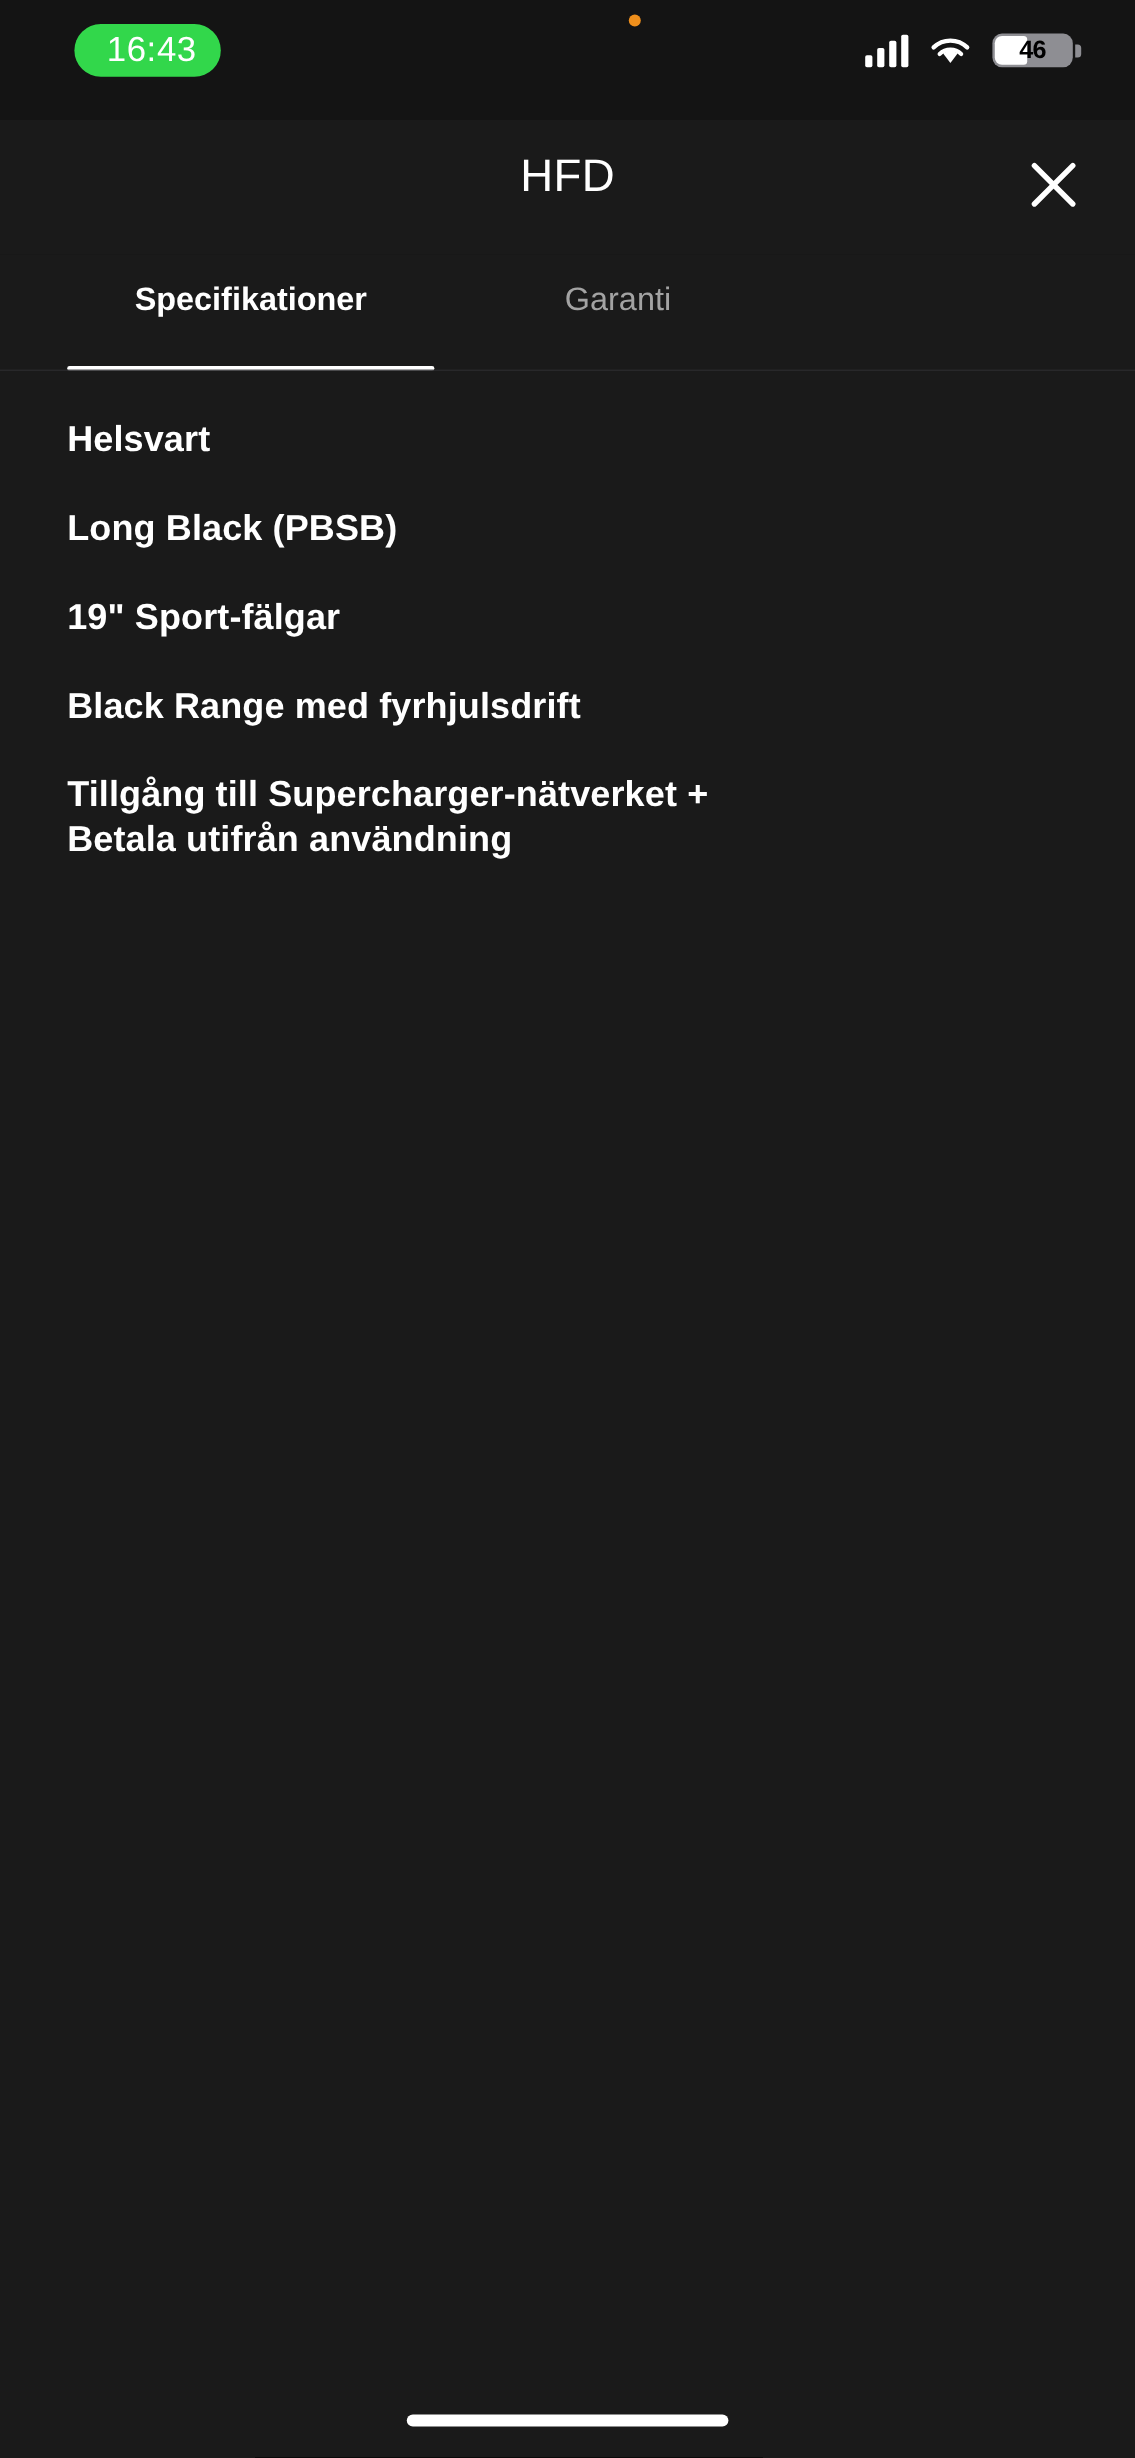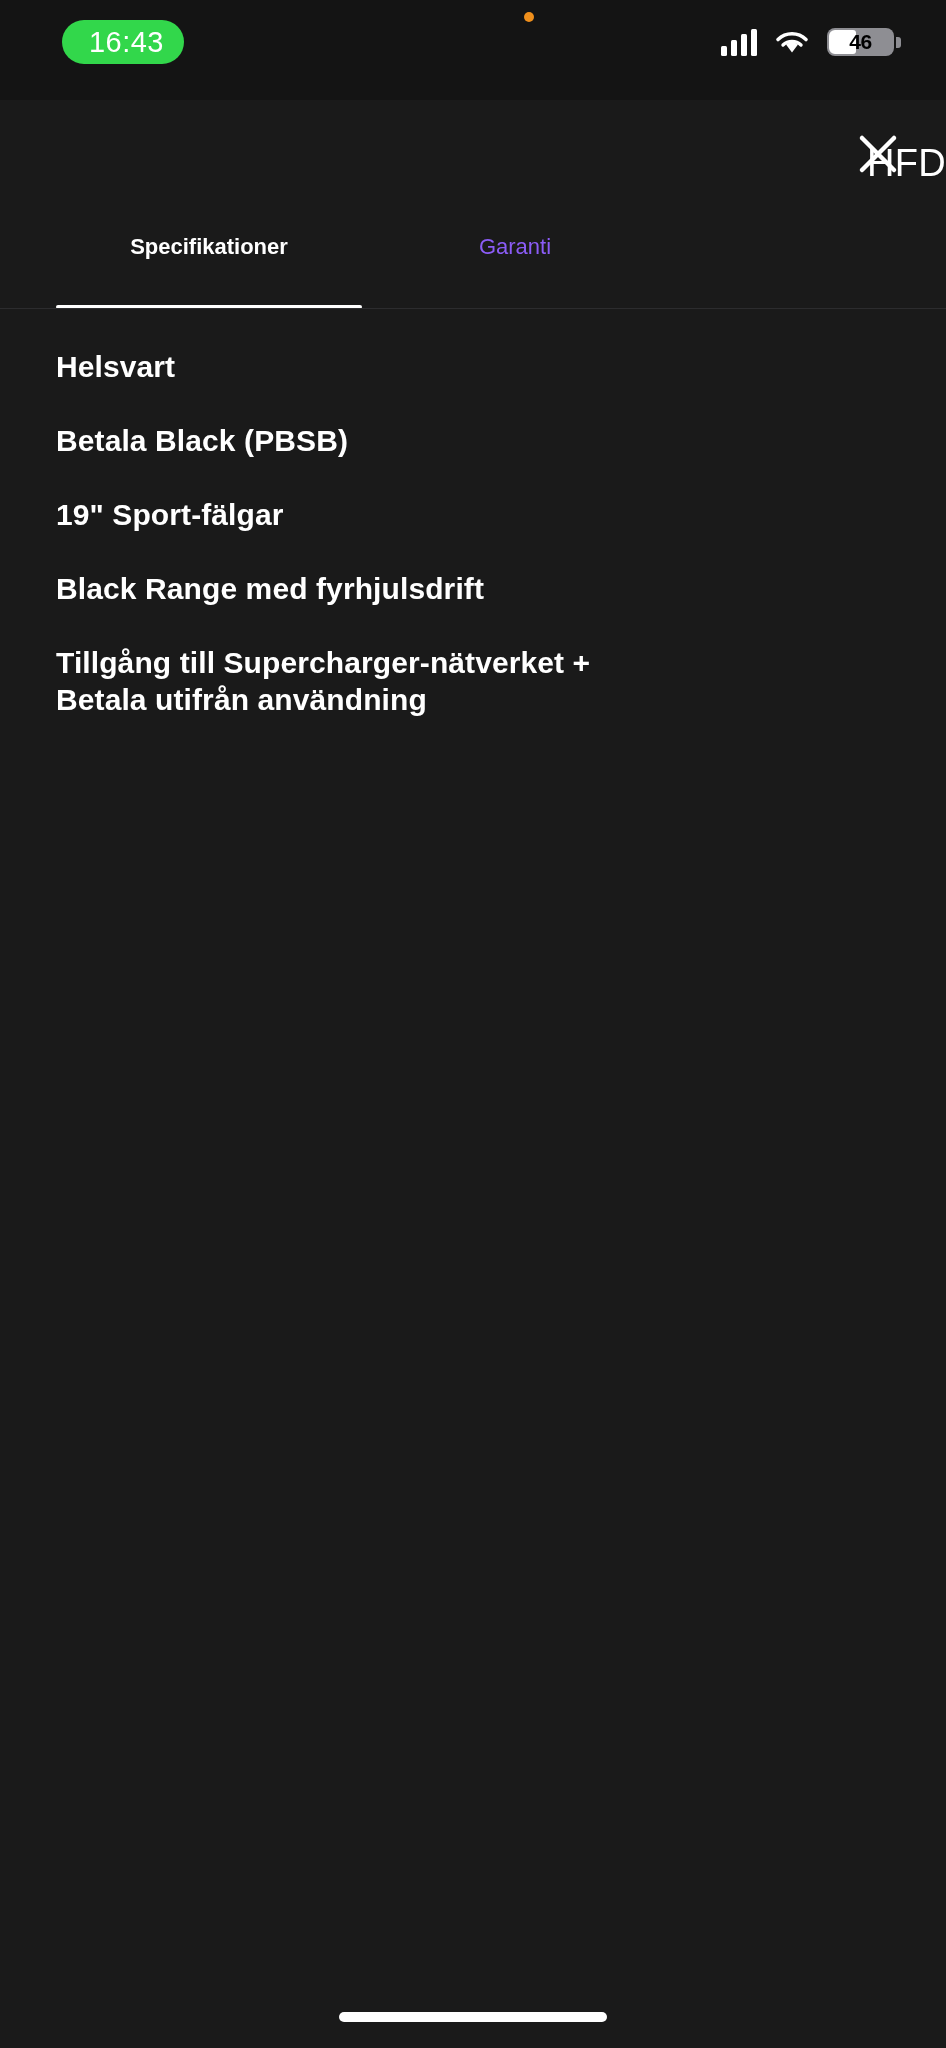--- a/index.html
+++ b/index.html
@@ -91,26 +91,25 @@
   
   .header {
     position:absolute;
     top:100px; left:0; right:0;
     height:112px;
     background:#1a1a1a;
   }
   .header-title {
     position:absolute;
     left:0; right:0; top:26px;
-    text-align:right;
+    text-align:center;
     color:#ffffff;
     font-size:38px;
     font-weight:400;
     letter-spacing:0.3px;
-    margin-top:16px;
   }
   .close-btn {
     position:absolute;
     right:38px; top:24px;
     width:60px; height:60px;
     display:flex; align-items:center; justify-content:center;
     cursor:pointer;
   }
 
   
@@ -119,27 +118,27 @@
     top:212px; left:0; right:0;
     height:98px;
     background:#1a1a1a;
   }
   .tab {
     position:absolute;
     top:0;
     height:98px;
     display:flex; align-items:flex-start; justify-content:center;
     padding-top:22px;
-    font-size:22px;
+    font-size:27px;
     cursor:pointer;
   }
   .tab-0 { left:56px; width:306px; }
   .tab-1 { left:362px; width:306px; }
   .tab.active { color:#ffffff; font-weight:600; }
-  .tab.inactive { color:#8b5cf6; font-weight:400; }
+  .tab.inactive { color:#a3a3a3; font-weight:400; }
   .tab-underline {
     position:absolute;
     left:56px; top:305px;
     width:306px; height:4px;
     background:#ffffff;
     border-radius:2px;
   }
   .tabs-divider {
     position:absolute;
     left:0; right:0; top:308px;
@@ -221,21 +220,21 @@
     </div>
     <div class="tab tab-1 inactive">
       <span>Garanti</span>
     </div>
   </div>
   <div class="tab-underline"></div>
   <div class="tabs-divider"></div>
 
   <div class="spec-list">
     <div class="spec-item">Helsvart</div>
-    <div class="spec-item">Betala Black (PBSB)</div>
+    <div class="spec-item">Long Black (PBSB)</div>
     <div class="spec-item">19" Sport-fälgar</div>
     <div class="spec-item">Black Range med fyrhjulsdrift</div>
     <div class="spec-item">Tillgång till Supercharger-nätverket + Betala utifrån användning</div>
   </div>
 
   <div class="home-indicator"></div>
 
 </div>
 
 </body></html>

